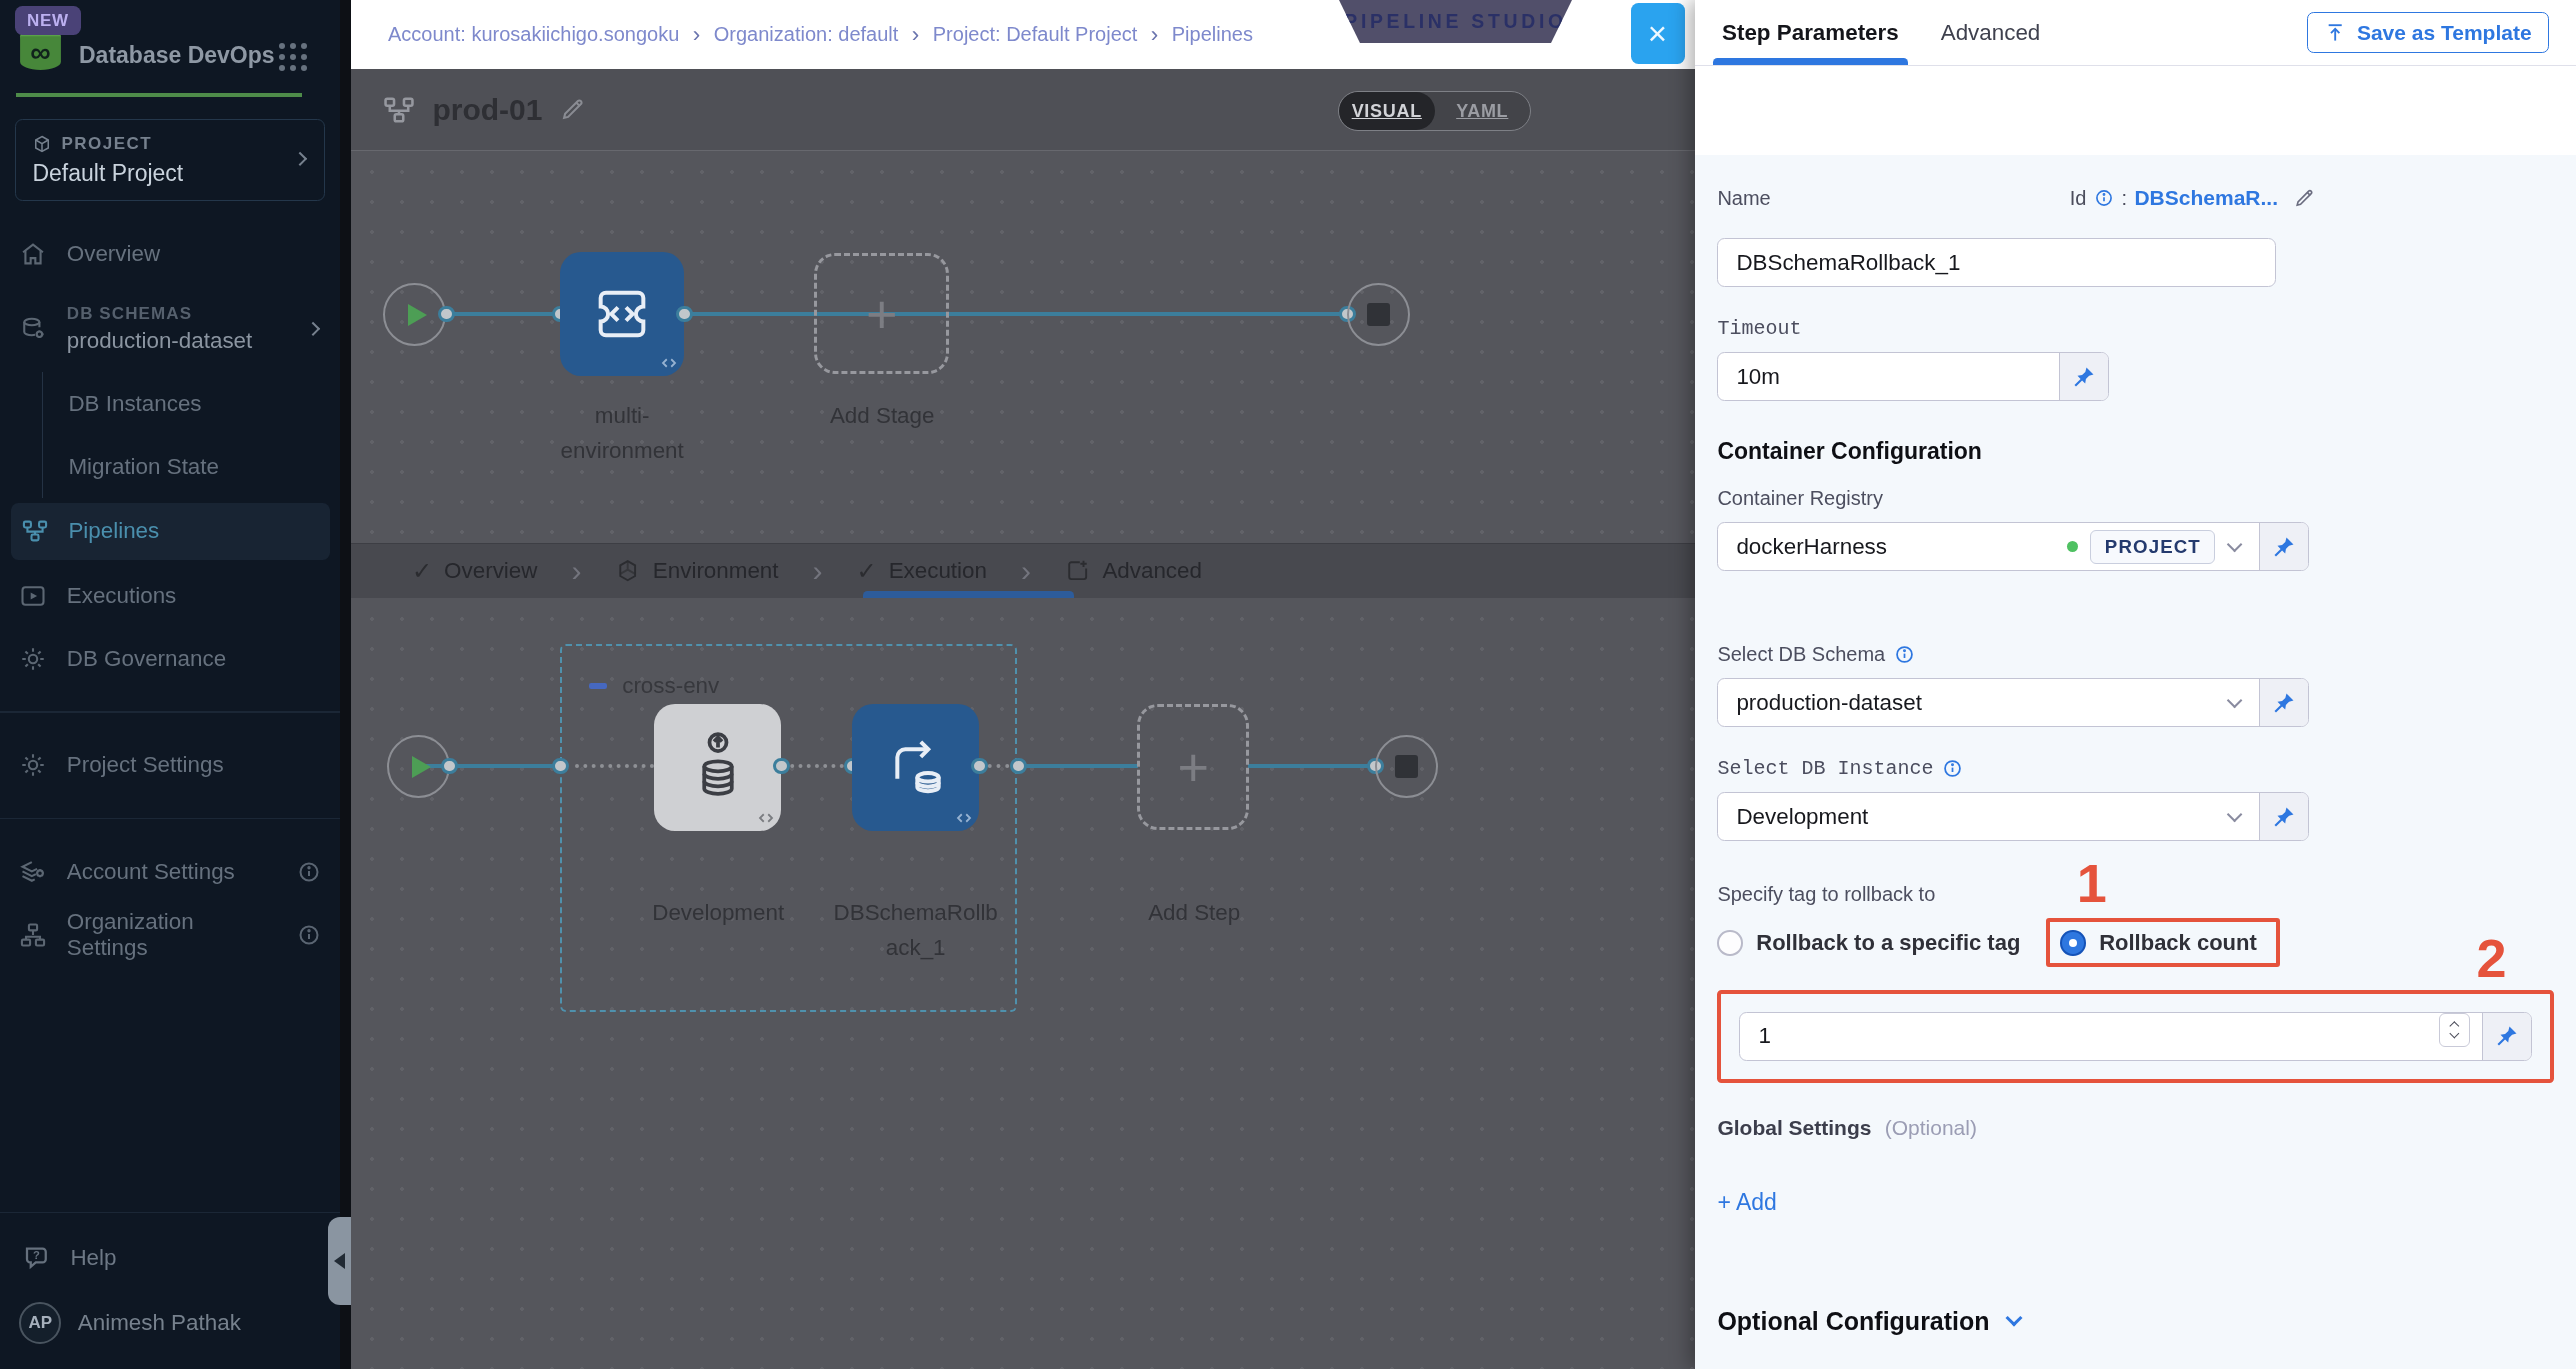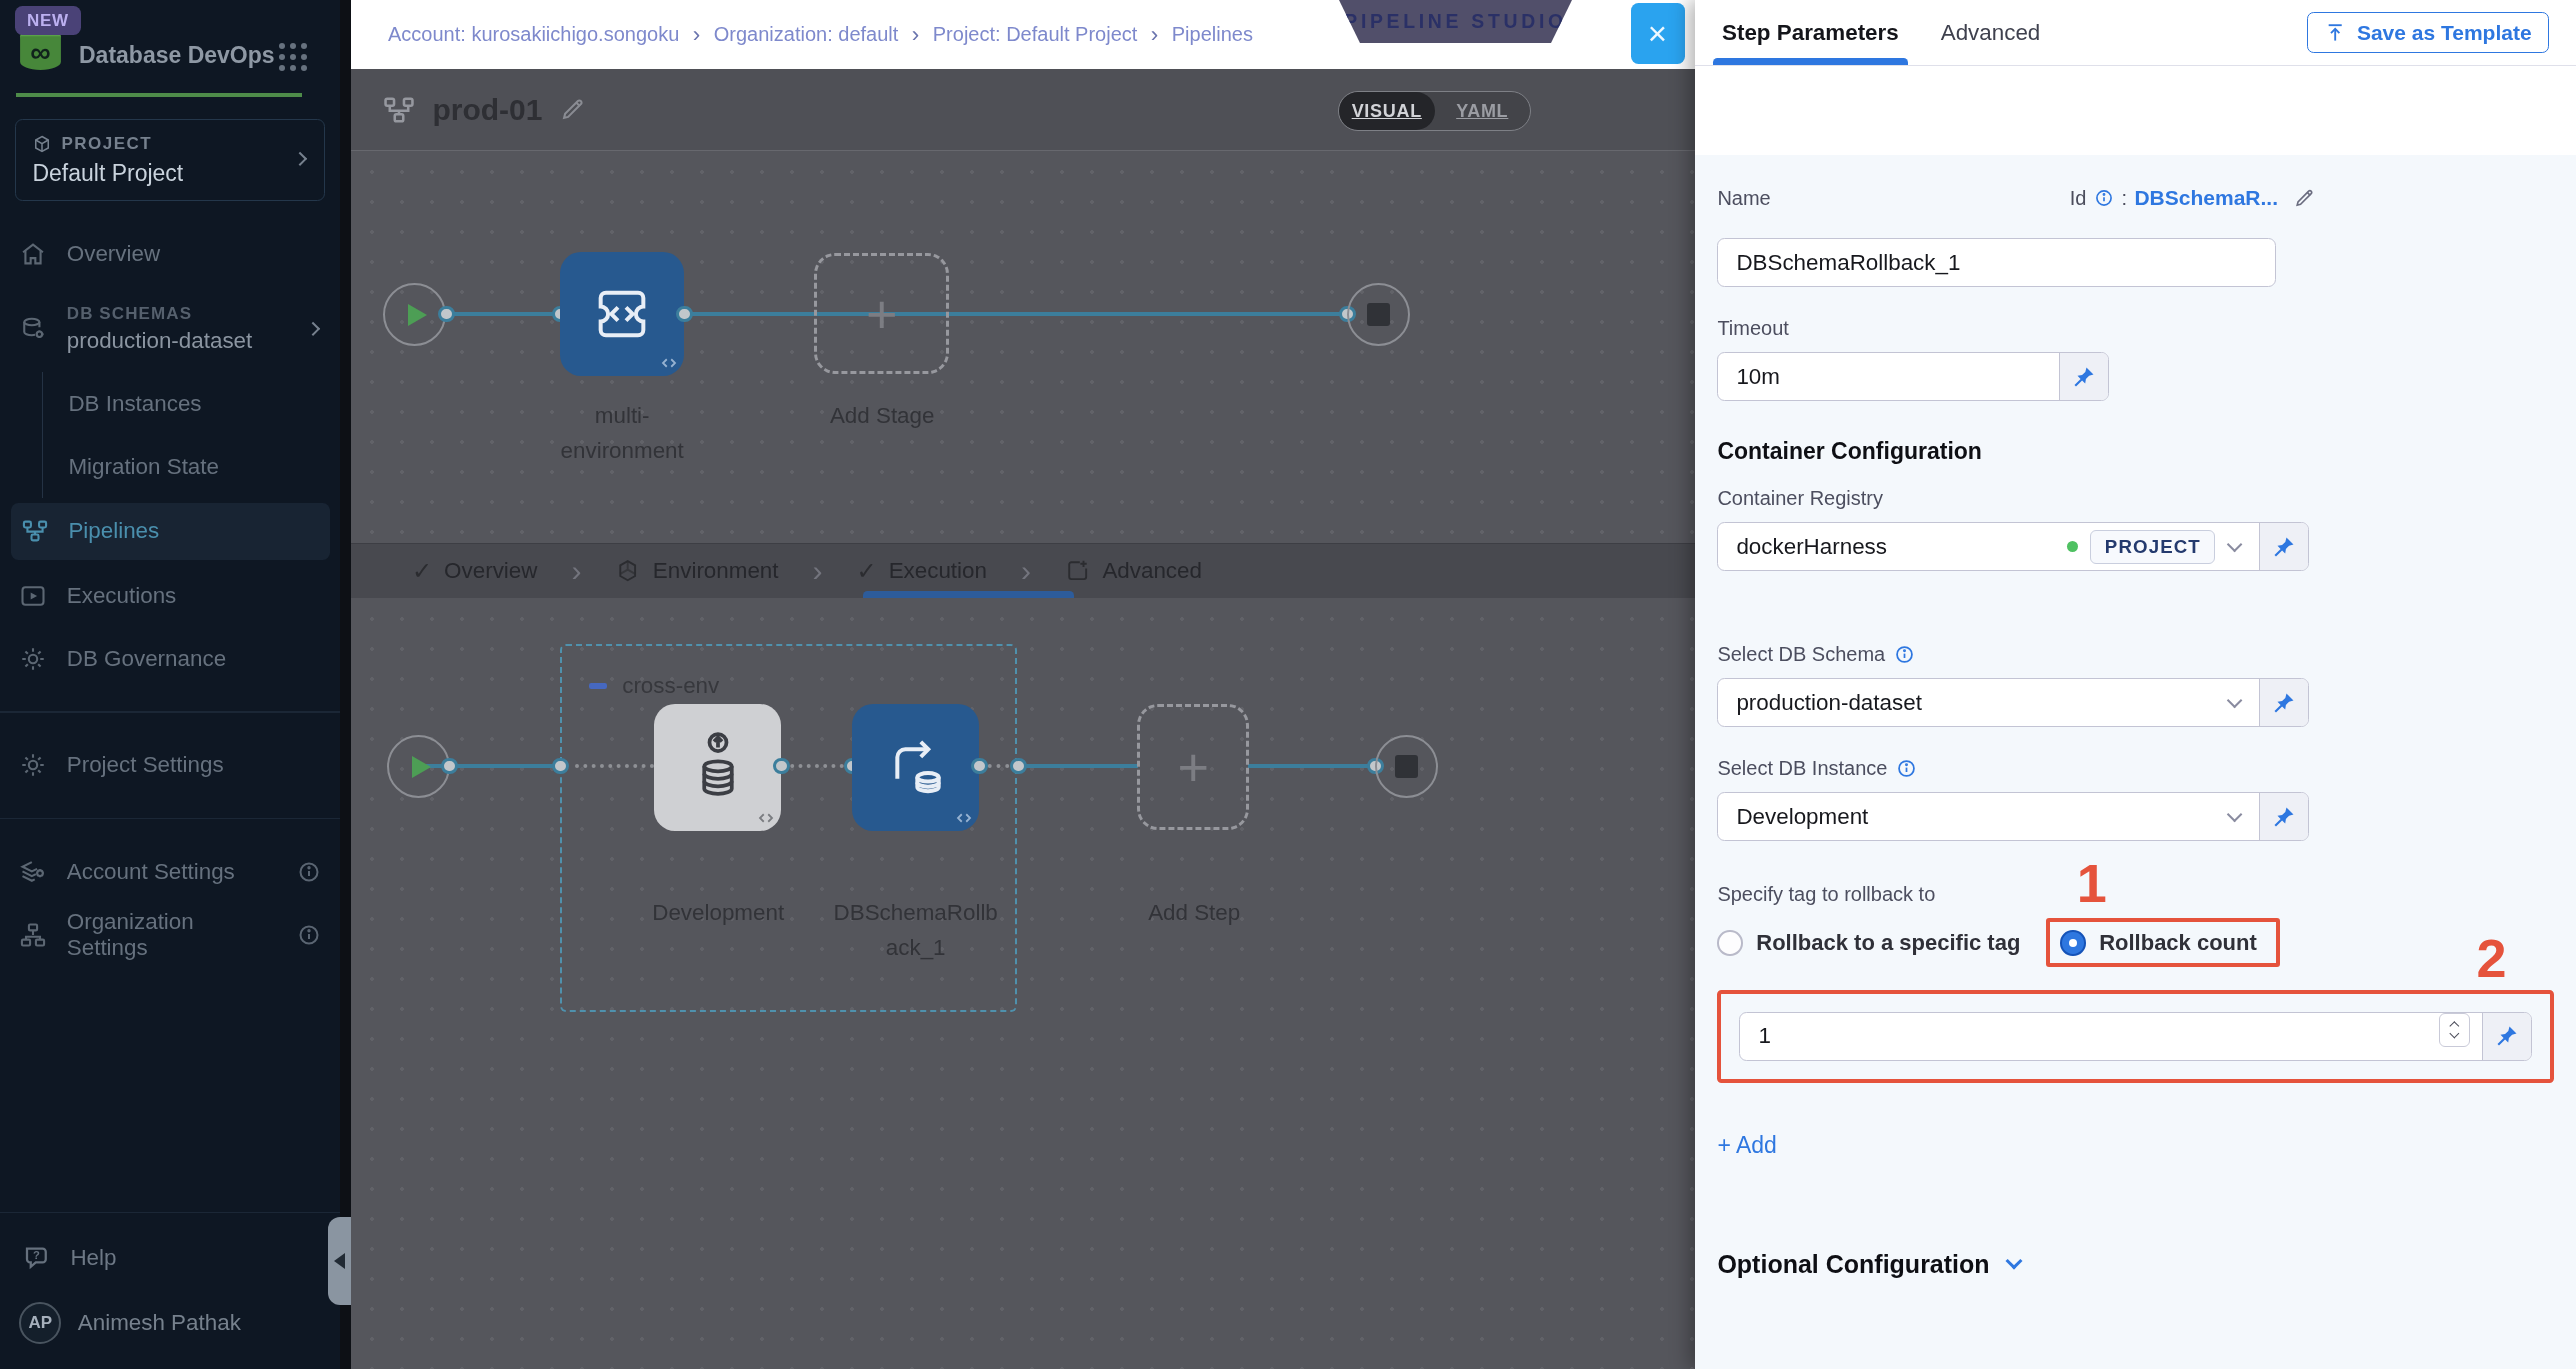--- a/index.html
+++ b/index.html
@@ -178,21 +178,21 @@
   .w-field { width:592px; }
   .sel-value { flex:1; display:flex; align-items:center; font-size:22.4px; color:#17181d;
     padding:0 18px; cursor:pointer; }
   .sel-chev { display:flex; align-items:center; padding-right:19.4px; cursor:pointer; }
   .sel-chev .chev { border-color:#8a8ca0; width:11.2px; height:11.2px; margin-top:-4.5px; transform:rotate(45deg); }
 
   .green-dot { width:11.2px; height:11.2px; border-radius:50%; background:#4fc162; flex:none; margin-right:12px; }
   .scope-badge { border:1.5px solid #c9cede; background:#f7f9fd; color:#243a6e; font-size:18.7px;
     font-weight:bold; letter-spacing:1.1px; padding:5.2px 13.5px; border-radius:6px; margin-right:13.5px; }
 
-  .sec-heading { font-size:23px; font-weight:bold; color:#0e0f14; margin-top:37px; } .mt-30 { margin-top:22.4px; } .mt-40 { margin-top:30px; }
+  .sec-heading { font-size:23px; font-weight:bold; color:#0e0f14; margin-top:37px; } .mt-30 { margin-top:22.4px; } .mt-40 { margin-top:30px;font-family:Liberation Mono, monospace; }
   .mt-56 { margin-top:42px; } .mt-96 { margin-top:72px; }
 
   .radio-row { display:flex; align-items:center; margin-top:10.5px; }
   .radio-opt { display:flex; align-items:center; gap:13.5px; cursor:pointer; }
   .radio { width:25.4px; height:25.4px; border-radius:50%; flex:none; }
   .radio.off { border:2.2px solid #b9bac9; background:#fdfdfe; }
   .radio.on { border:2.2px solid #1553b8; background:#2e77e0; position:relative; }
   .radio.on::after { content:""; position:absolute; left:50%; top:50%; width:8.2px; height:8.2px;
     margin:-4.1px 0 0 -4.1px; border-radius:50%; background:#fff; }
   .radio-label { font-size:22px; font-weight:bold; color:#2f3038; }
@@ -666,20 +666,24 @@
           <i class="chev down"></i>
         </span>
         <span class="pin-cell">
           <svg class="pin" viewBox="0 0 24 24" fill="currentColor">
             <path d="M14.5 2.5l7 7-4.4 1.2-3.2 3.2-.7 4.6-3.1-3.1L4 21.5l-1.5-1.5 6.1-6.1-3.1-3.1 4.6-.7 3.2-3.2z"></path>
           </svg>
         </span>
       </div>
     </div>
 
+    <div class="global-row">
+      <span class="global-label">Global Settings</span>
+      <span class="global-opt">(Optional)</span>
+    </div>
 
     <div class="add-link">+ Add</div>
 
     <div class="optional-row">
       <span class="optional-heading">Optional Configuration</span>
       <i class="chev"></i>
     </div>
   </div>
 </aside>
 

